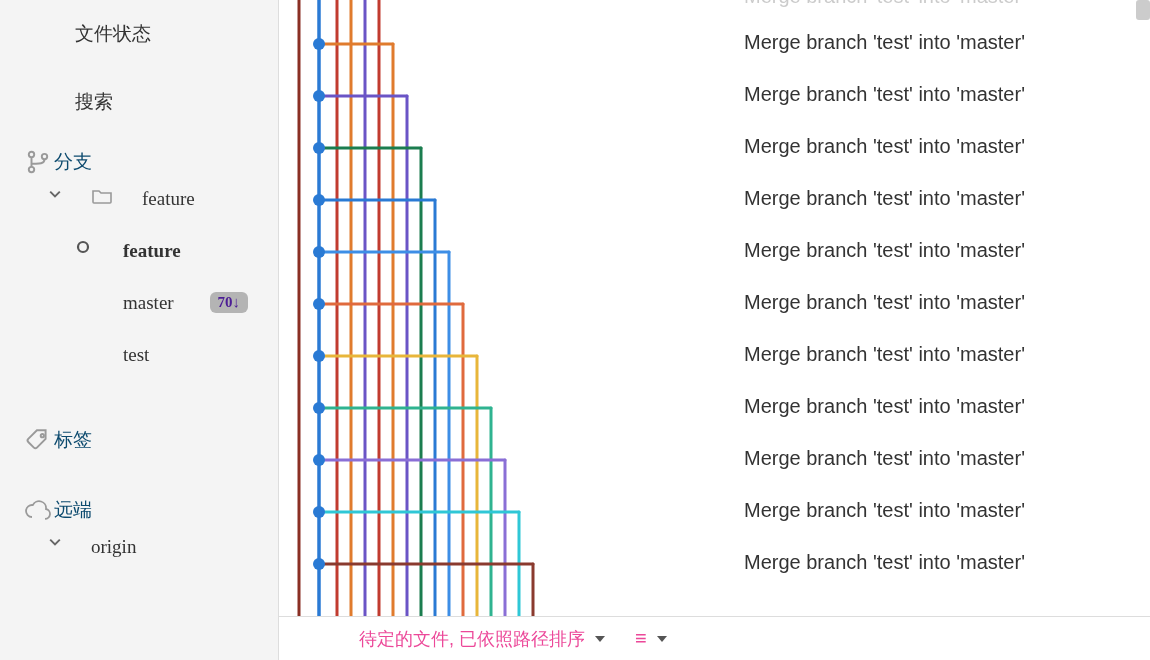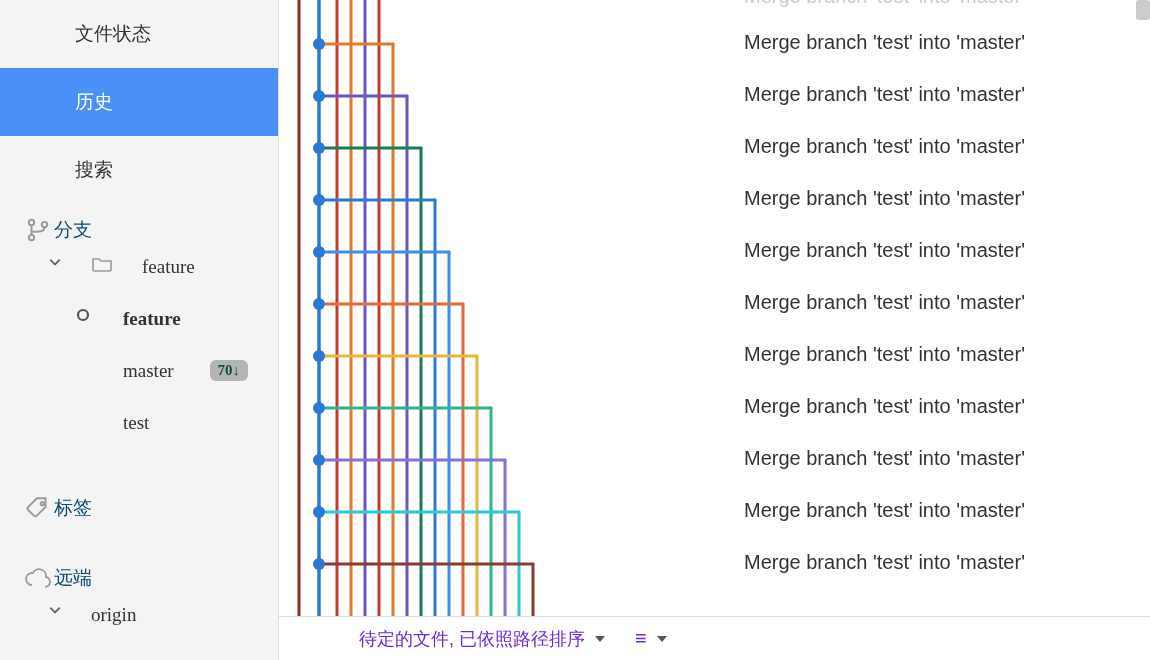--- a/index.html
+++ b/index.html
@@ -74,21 +74,21 @@
       color: #777;
     }
     .folder-ico, .bullet-ico {
       width: 22px;
       display: inline-flex;
       justify-content: center;
       color: #888;
     }
     .badge {
       background: #b4b4b4;
-      color: #14532d;
+      color: #4c1d95;
       border-radius: 6px;
       padding: 2px 8px;
       font-size: 15px;
       font-weight: 600;
       margin-left: auto;
       margin-right: 30px;
     }
     
     .main {
       flex: 1;
@@ -127,21 +127,21 @@
       overflow: hidden;
     }
     .bottom-bar {
       height: 44px;
       border-top: 1px solid #ddd;
       display: flex;
       align-items: center;
       padding-left: 80px;
       gap: 30px;
       font-size: 18px;
-      color: #6d28d9;
+      color: #ec4899;
       background: #fff;
     }
     .bottom-bar .dd {
       display: inline-flex;
       align-items: center;
       gap: 6px;
       cursor: pointer;
     }
     .chev-down::after{
       content:'';
@@ -160,23 +160,20 @@
       border-radius:3px;
     }
   </style>
 </head>
 <body>
 
 <div class="sidebar">
 
   <div class="nav-item">
     <span>文件状态</span>
-  </div>
-  <div class="nav-item selected">
-    <span>历史</span>
   </div>
   <div class="nav-item">
     <span>搜索</span>
   </div>
 
   <div class="section-header">
     <span class="icon">
       <svg width="26" height="26" viewBox="0 0 24 24" fill="none" stroke="currentColor" stroke-width="1.8">
         <circle cx="6" cy="5" r="2.5"></circle>
           <circle cx="6" cy="19" r="2.5"></circle>

